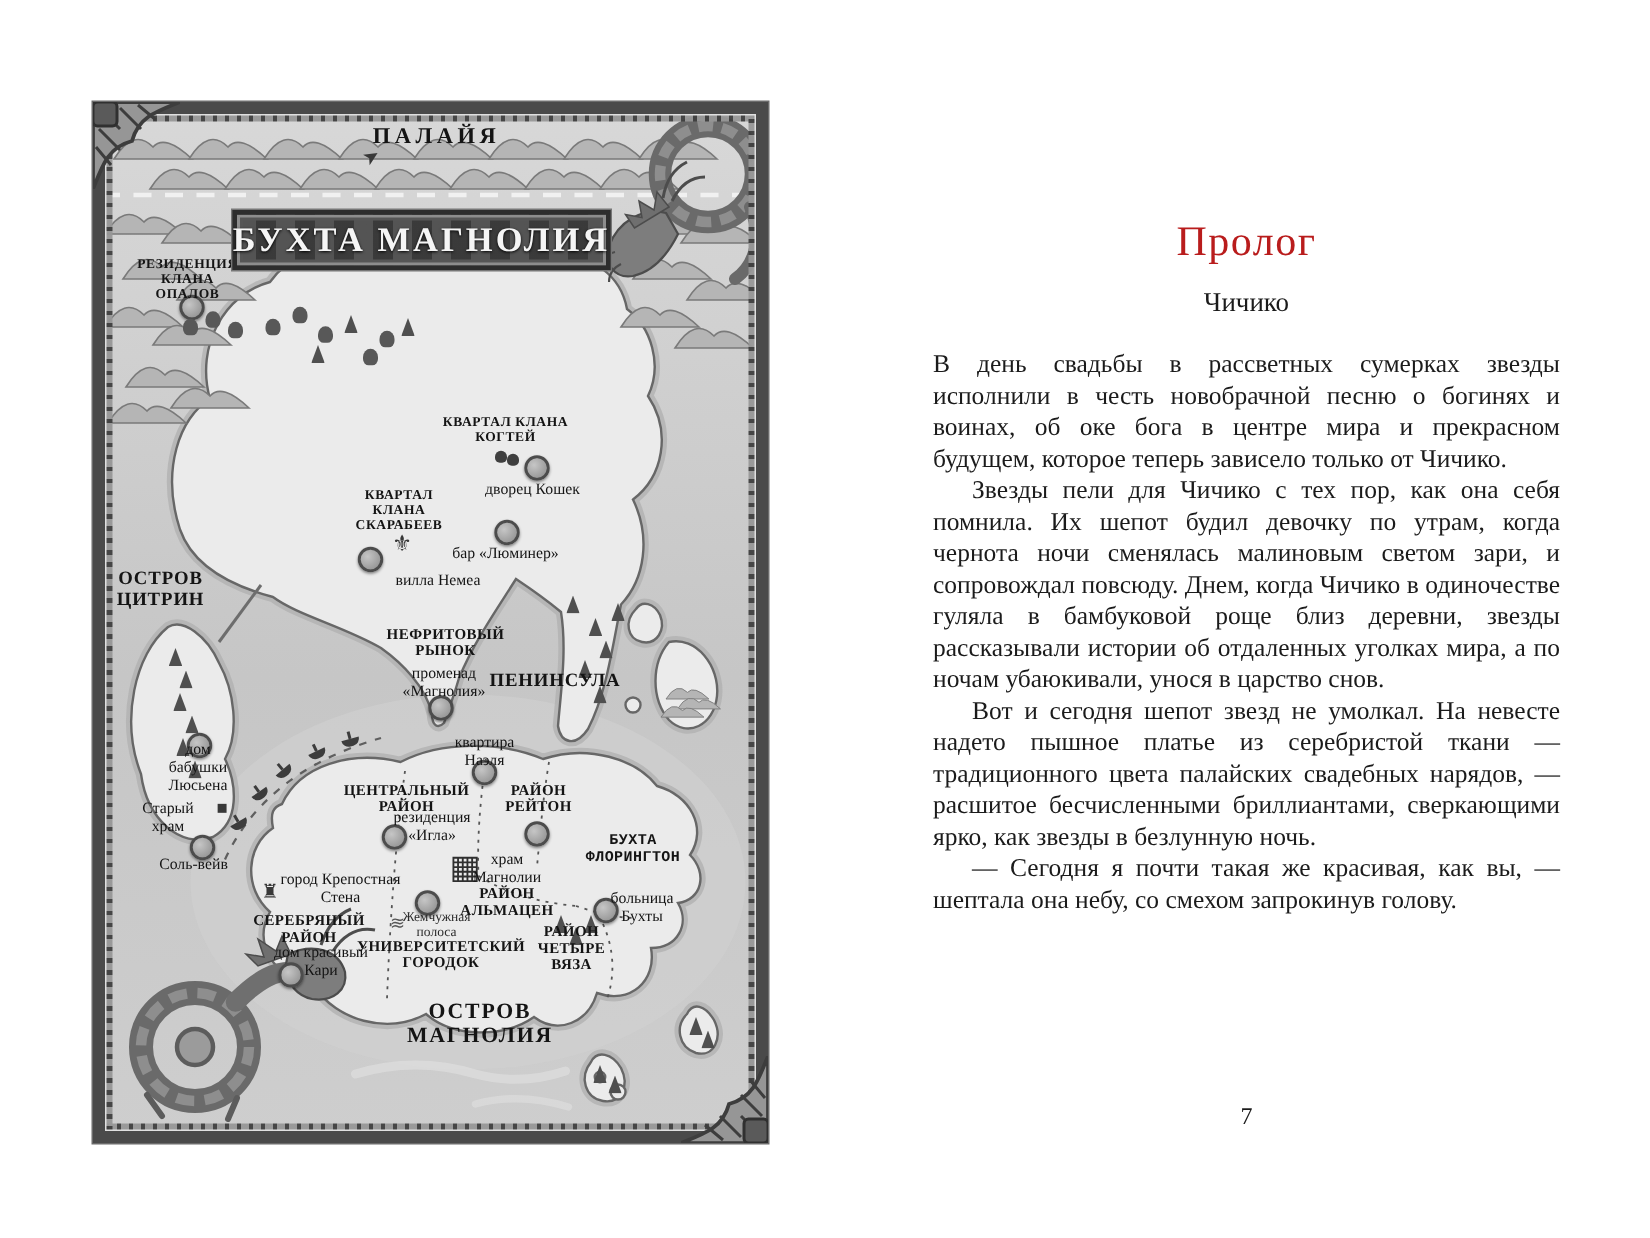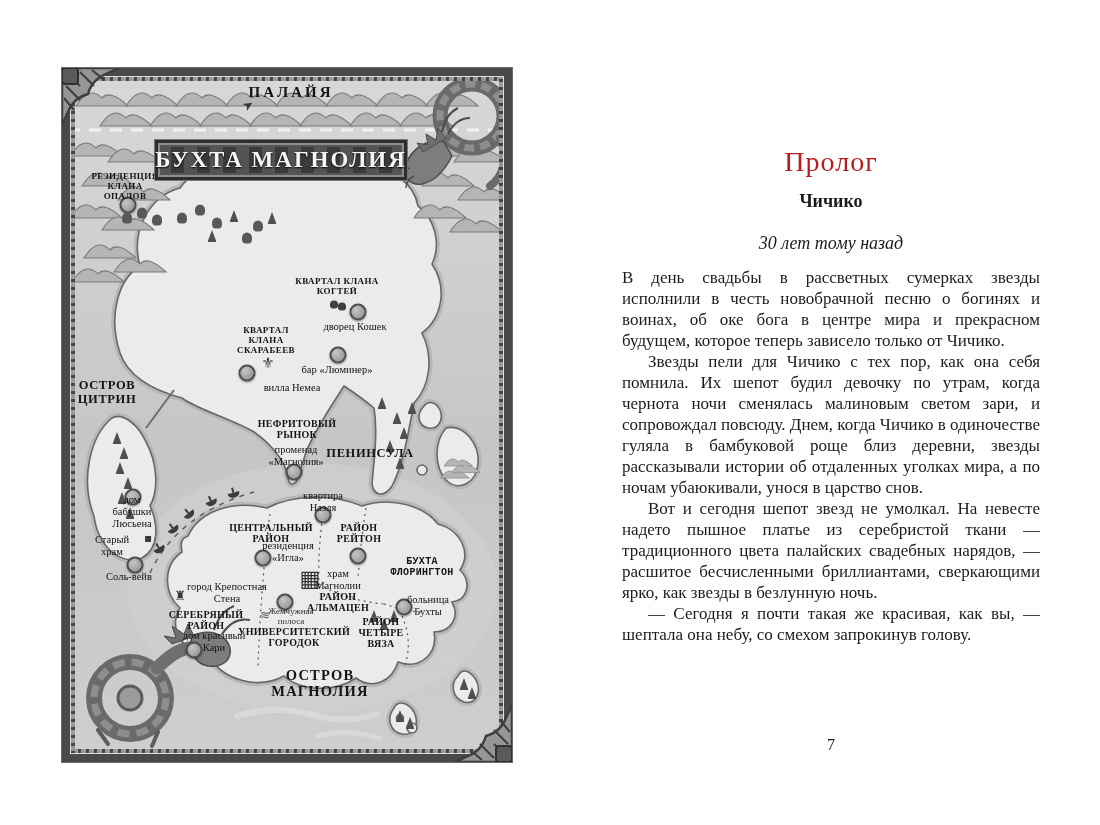--- a/index.html
+++ b/index.html
@@ -81,21 +81,21 @@
   .icon-waves{font-size:12px;color:#565656;}
   .icon-cats{width:16px;height:9px;}
   .icon-cats::before,.icon-cats::after{
     content:"";position:absolute;width:8px;height:8px;border-radius:50% 50% 40% 40%;background:#3f3f3f;top:0;
   }
   .icon-cats::before{left:0;} .icon-cats::after{left:8px;top:2px;}
 
   
   .text-page{position:absolute;left:622px;top:146px;width:418px;}
   .chapter{font-size:28px;font-weight:400;color:#b91c1c;text-align:center;margin:0 0 12px 0;letter-spacing:1px;}
-  .subtitle{font-size:18px;font-weight:bold;text-align:center;line-height:22px;margin-bottom:20px;}
+  .subtitle{font-size:18px;font-weight:normal;text-align:center;line-height:22px;margin-bottom:20px;}
   .epigraph{font-size:18px;font-style:italic;text-align:center;line-height:22px;margin-bottom:13px;}
   .body-text p{font-size:17px;line-height:21px;text-align:justify;margin:0;text-indent:26px;}
   .body-text p.noindent{text-indent:0;}
   .page-number{position:absolute;left:622px;top:736px;width:418px;text-align:center;font-size:16px;}
 </style>
 </head>
 <body>
 
 <div class="map-frame">
 
@@ -422,21 +422,20 @@
   <svg class="corner br" width="58" height="58">
     <path d="M0,0 H58 C40,7 30,11 26,26 C11,30 7,40 0,58 Z" fill="#969696" stroke="#3d3d3d" stroke-width="2.5"></path>
     <path d="M8,8 l10,10 M18,4 l14,14 M30,2 l12,10 M4,18 l14,14 M2,30 l10,12" stroke="#3d3d3d" stroke-width="2" fill="none"></path>
     <rect x="0" y="0" width="16" height="16" rx="3" fill="#5a5a5a" stroke="#303030" stroke-width="2"></rect>
   </svg>
 </div>
 
 <div class="text-page">
   <h1 class="chapter">Пролог</h1>
   <div class="subtitle">Чичико</div>
-  <div class="epigraph">30 лет тому назад</div>
   <div class="body-text">
 
   <p class="para noindent">В день свадьбы в рассветных сумерках звезды исполнили в честь новобрачной песню о богинях и воинах, об оке бога в центре мира и прекрасном будущем, которое теперь зависело только от Чичико.</p>
       <p class="para">Звезды пели для Чичико с тех пор, как она себя помнила. Их шепот будил девочку по утрам, когда чернота ночи сменялась малиновым светом зари, и сопровождал повсюду. Днем, когда Чичико в одиночестве гуляла в бамбуковой роще близ деревни, звезды рассказывали истории об отдаленных уголках мира, а по ночам убаюкивали, унося в царство снов.</p>
       <p class="para">Вот и сегодня шепот звезд не умолкал. На невесте надето пышное платье из серебристой ткани — традиционного цвета палайских свадебных нарядов, — расшитое бесчисленными бриллиантами, сверкающими ярко, как звезды в безлунную ночь.</p>
       <p class="para">— Сегодня я почти такая же красивая, как вы, — шептала она небу, со смехом запрокинув голову.</p>
     </div>
 </div>
 <div class="page-number">7</div>
 

